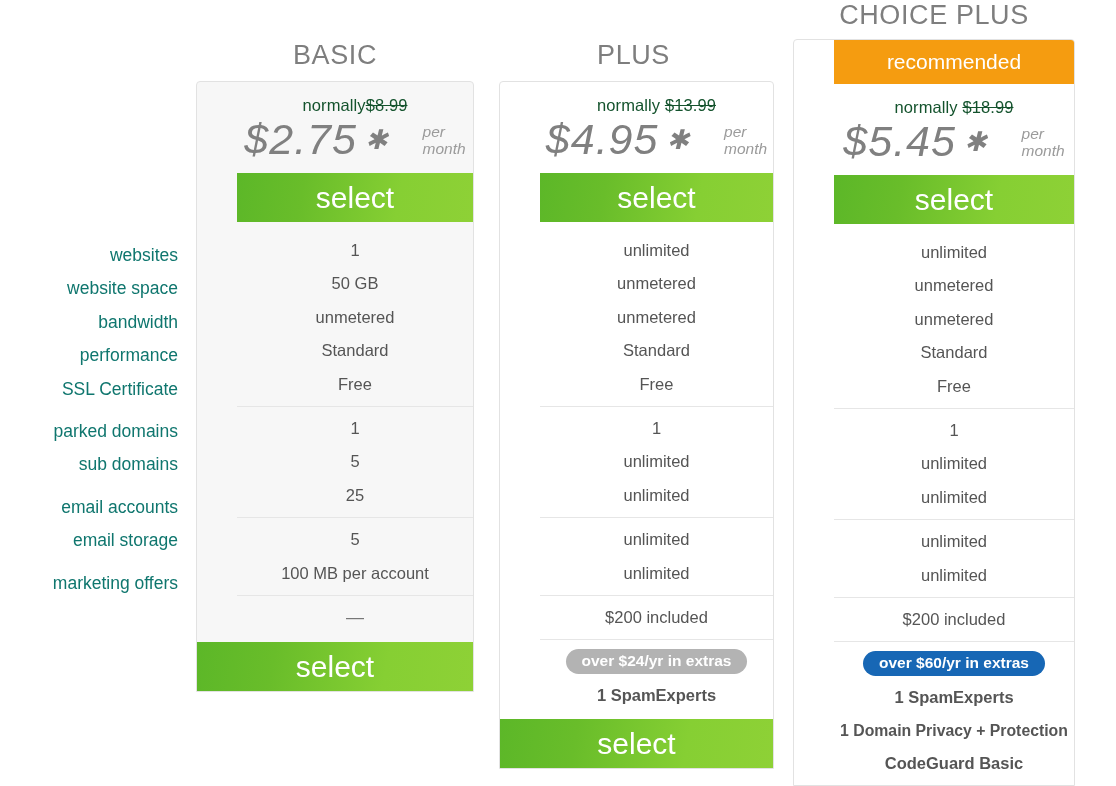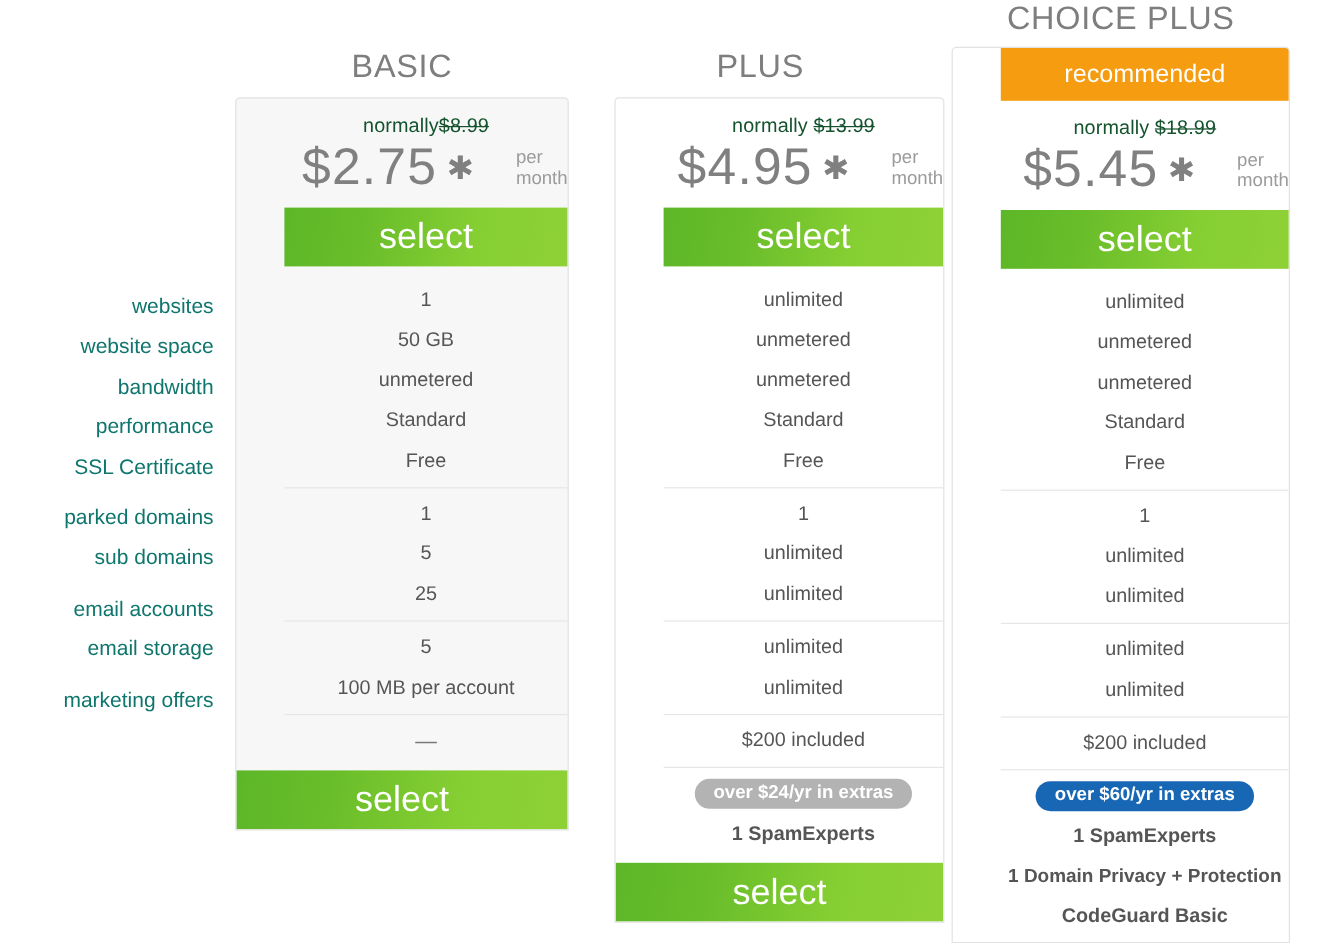--- a/index.html
+++ b/index.html
@@ -83,23 +83,24 @@
     color: #14532d;
     font-weight: 300;
     letter-spacing: 0.1px;
     white-space: nowrap;
     line-height: 22px;
   }
   .normally .old { text-decoration: line-through; }
   .price-line {
     display: flex;
     align-items: center;
-    justify-content: flex-end;
+    justify-content: center;
     line-height: 1;
     margin-top: 2px;
+    font-style: italic;
   }
   .big {
     font-size: 43px;
     font-weight: 300;
     color: #808080;
     letter-spacing: 1px;
   }
   .star {
     font-size: 27px;
     color: #808080;
@@ -229,21 +230,21 @@
         <div class="row">100 MB per account</div>
       </div>
       <div class="group pad">
         <div class="row dash">—</div>
       </div>
     </div>
 
     <div class="select-bar" style="position:absolute; left:0; right:0; bottom:0;">select</div>
   </div>
 
-  <div class="card" style="left:512px; top:81px; width:275px; height:688px;">
+  <div class="card" style="left:499px; top:81px; width:275px; height:688px;">
 
     <div class="price-box">
       <div class="normally">
         <span>normally</span>
         <span class="old">$13.99</span>
       </div>
       <div class="price-line">
         <span class="big">$4.95</span>
         <span class="star">✱</span>
         <span class="per">

